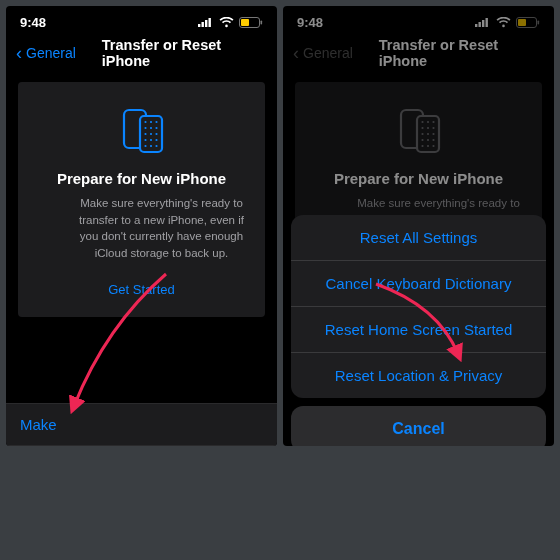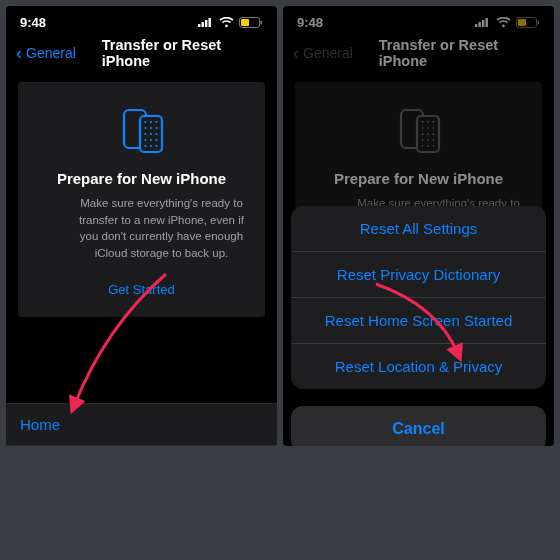--- a/index.html
+++ b/index.html
@@ -22,21 +22,21 @@
   .card h3 { font-size: 15px; font-weight: 600; margin-bottom: 8px; }
   .card p { font-size: 11.5px; color: #a0a0a4; line-height: 1.45; margin-bottom: 16px; margin-left: 40px; }
   .getstarted { color: #0a84ff; font-size: 13px; font-weight: 400; cursor: pointer; display: inline-block; padding: 4px 8px; }
   
   .bottomcell { position: absolute; bottom: 0; left: 0; right: 0; background: #1c1c1e; border-top: 0.5px solid #2a2a2c; border-bottom: 0.5px solid #2a2a2c; padding: 12px 14px; color: #0a84ff; font-size: 15px; cursor: pointer; }
   
   .sheet { position: absolute; bottom: 0; left: 0; right: 0; padding: 0 8px 0 8px; }
   .sheet-group { background: #1e1e20; border-radius: 12px; overflow: hidden; }
   .sheet-btn { padding: 14px 8px; text-align: center; color: #0a84ff; font-size: 15px; cursor: pointer; border-bottom: 0.5px solid #3a3a3c; }
   .sheet-btn:last-child { border-bottom: none; }
-  .cancel { margin-top: 17px; background: #2c2c2e; border-radius: 12px; padding: 14px 8px; text-align: center; color: #0a84ff; font-size: 16px; font-weight: 600; cursor: pointer; margin-bottom: -6px;}
+  .cancel { margin-top: 8px; background: #2c2c2e; border-radius: 12px; padding: 14px 8px; text-align: center; color: #0a84ff; font-size: 16px; font-weight: 600; cursor: pointer; margin-bottom: -6px;}
   
   .arrow { position: absolute; pointer-events: none; }
   .arrow svg { display: block; }
 </style>
 </head>
 <body>
 
 <div class="phone">
   <div class="statusbar">
     <span>9:48</span>
@@ -85,21 +85,21 @@
           <circle cx="31.5" cy="42" r="1.1"></circle>
             <circle cx="37" cy="42" r="1.1"></circle>
             <circle cx="42.5" cy="42" r="1.1"></circle>
         </g>
       </svg>
     </div>
     <h3>Prepare for New iPhone</h3>
     <p>Make sure everything's ready to transfer to a new iPhone, even if you don't currently have enough iCloud storage to back up.</p>
     <span class="getstarted">Get Started</span>
   </div>
-  <div class="bottomcell">Home</div>
+  <div class="bottomcell">Make</div>
 
   <div class="arrow" style="left:60px; bottom:30px;">
     <svg width="110" height="150" viewBox="0 0 110 150">
       <defs>
           <marker id="ah1" markerWidth="6" markerHeight="6" refX="3" refY="3" orient="auto">
             <path d="M0,0 L6,3 L0,6 z" fill="#ed2654"></path>
           </marker>
         </defs>
       <path d="M100,8 Q40,60 8,140" stroke="#ed2654" stroke-width="3" fill="none" marker-end="url(#ah1)"></path>
     </svg>
@@ -160,21 +160,21 @@
       </div>
       <h3>Prepare for New iPhone</h3>
       <p>Make sure everything's ready to transfer to a new iPhone, even if you don't currently have enough iCloud storage to back up.</p>
       <span class="getstarted" style="color:#174a80">Get Started</span>
     </div>
   </div>
 
   <div class="sheet">
     <div class="sheet-group">
       <div class="sheet-btn">Reset All Settings</div>
-      <div class="sheet-btn">Reset Privacy Dictionary</div>
+      <div class="sheet-btn">Cancel Keyboard Dictionary</div>
       <div class="sheet-btn">Reset Home Screen Started</div>
       <div class="sheet-btn">Reset Location &amp; Privacy</div>
     </div>
     <div class="cancel">Cancel</div>
   </div>
 
   <div class="arrow" style="left:85px; top:270px;">
     <svg width="120" height="90" viewBox="0 0 120 90">
       <defs>
           <marker id="ah2" markerWidth="6" markerHeight="6" refX="3" refY="3" orient="auto">

